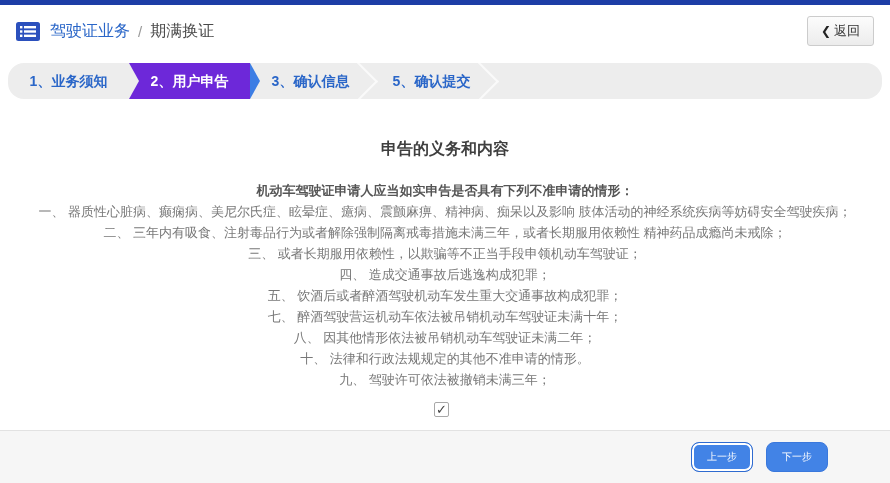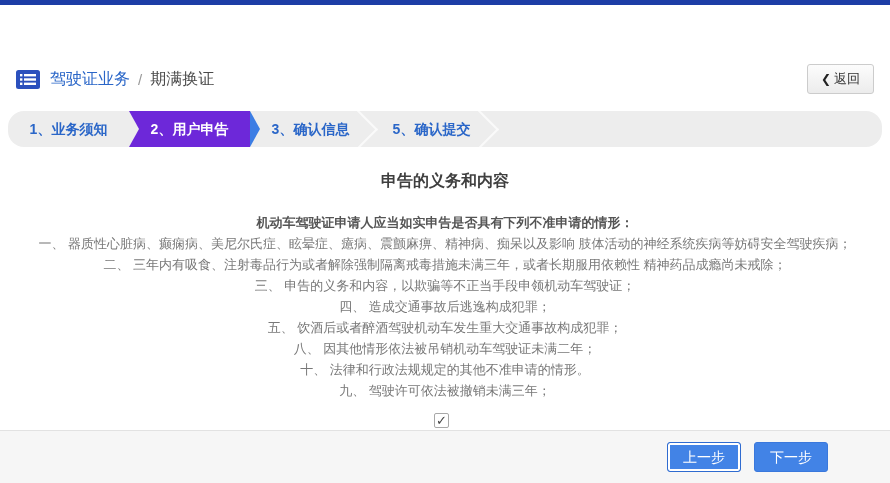--- a/index.html
+++ b/index.html
@@ -7,21 +7,21 @@
   body {
     position:relative;
     background:#ffffff;
     font-family:"Liberation Sans","DejaVu Sans",sans-serif;
     overflow:hidden;
   }
   
   .topbar { height:5px; background:#1d3da6; }
 
   
-  .header { height:52px; display:flex; align-items:center; padding:8px 16px;margin-top:48px; }
+  .header { height:52px; display:flex; align-items:center; padding:8px 16px; }
   .list-icon { width:24px; height:19px; margin-right:10px; flex:none; }
   .breadcrumb { display:flex; align-items:center; font-size:16px; }
   .bc-primary { color:#2a66c8; }
   .bc-sep { color:#999; margin:0 8px; font-size:15px; }
   .bc-secondary { color:#4a4a4a; }
   .back-btn {
     margin-left:auto;
     display:inline-flex; align-items:center;
     padding:5px 13px;
     background:linear-gradient(#fcfcfc,#ececec);
@@ -54,21 +54,21 @@
   .step.sep::before, .step-tail::before {
     content:""; position:absolute; left:-28px; top:4px;
     width:27px; height:27px;
     border-top:2px solid #fafafa; border-right:2px solid #fafafa;
     transform:rotate(45deg);
   }
   .step-tail { flex:none; width:0; position:relative; }
 
   
   .page-title {
-    margin-top:24px; text-align:center;
+    margin-top:40px; text-align:center;
     font-size:16px; font-weight:bold; color:#3f3f3f;
   }
   .declaration { margin:20px 18px 12px; font-size:13px; line-height:21px; color:#787878;text-align:center; }
   .decl-intro { font-weight:bold; color:#555555; }
   .agreement-row {
     margin-top:11px; display:flex; align-items:center; justify-content:center;
     font-size:13px; color:#777777;
   }
   .checkbox {
     display:inline-block; width:15px; height:15px; margin-right:7px;
@@ -79,21 +79,21 @@
 
   
   .footer {
     position:absolute; left:0; right:0; bottom:0; height:53px;
     background:#f6f6f6; border-top:1px solid #e2e2e2;
     display:flex; align-items:center; justify-content:flex-end;
     padding-right:62px;
   }
   .btn {
     height:30px; line-height:28px; padding:0 15px; margin-left:13px;
-    font-size:14px; color:#ffffff; border-radius:3px; cursor:pointer;
+    font-size:10px; color:#ffffff; border-radius:8px; cursor:pointer;
     font-family:inherit;
   }
   .btn-prev {
     background:#4283e6; border:1px solid #2f6bd0;
     box-shadow:inset 0 0 0 2px #ffffff;
   }
   .btn-next { background:#4283e6; border:1px solid #3a78dc; }
 </style>
 </head>
 <body>
@@ -128,23 +128,24 @@
   <div class="step sep">5、确认提交</div>
   <div class="step-tail"></div>
 </div>
 
 <div class="page-title">申告的义务和内容</div>
 
 <div class="declaration">
   <div class="decl-intro">机动车驾驶证申请人应当如实申告是否具有下列不准申请的情形：</div>
   <div class="decl-item">一、 器质性心脏病、癫痫病、美尼尔氏症、眩晕症、癔病、震颤麻痹、精神病、痴呆以及影响 肢体活动的神经系统疾病等妨碍安全驾驶疾病；</div>
   <div class="decl-item">二、 三年内有吸食、注射毒品行为或者解除强制隔离戒毒措施未满三年，或者长期服用依赖性 精神药品成瘾尚未戒除；</div>
-  <div class="decl-item">三、 申告的义务和内容，以欺骗等不正当手段申领机动车驾驶证；</div>
+  <div class="decl-item">三、 或者长期服用依赖性，以欺骗等不正当手段申领机动车驾驶证；</div>
   <div class="decl-item">四、 造成交通事故后逃逸构成犯罪；</div>
   <div class="decl-item">五、 饮酒后或者醉酒驾驶机动车发生重大交通事故构成犯罪；</div>
+  <div class="decl-item">七、 醉酒驾驶营运机动车依法被吊销机动车驾驶证未满十年；</div>
   <div class="decl-item">八、 因其他情形依法被吊销机动车驾驶证未满二年；</div>
   <div class="decl-item">十、 法律和行政法规规定的其他不准申请的情形。</div>
   <div class="decl-item">九、 驾驶许可依法被撤销未满三年；</div>
 </div>
 
 <div class="agreement-row">
   <span class="checkbox">✓</span>
 </div>
 
 <div class="footer">

